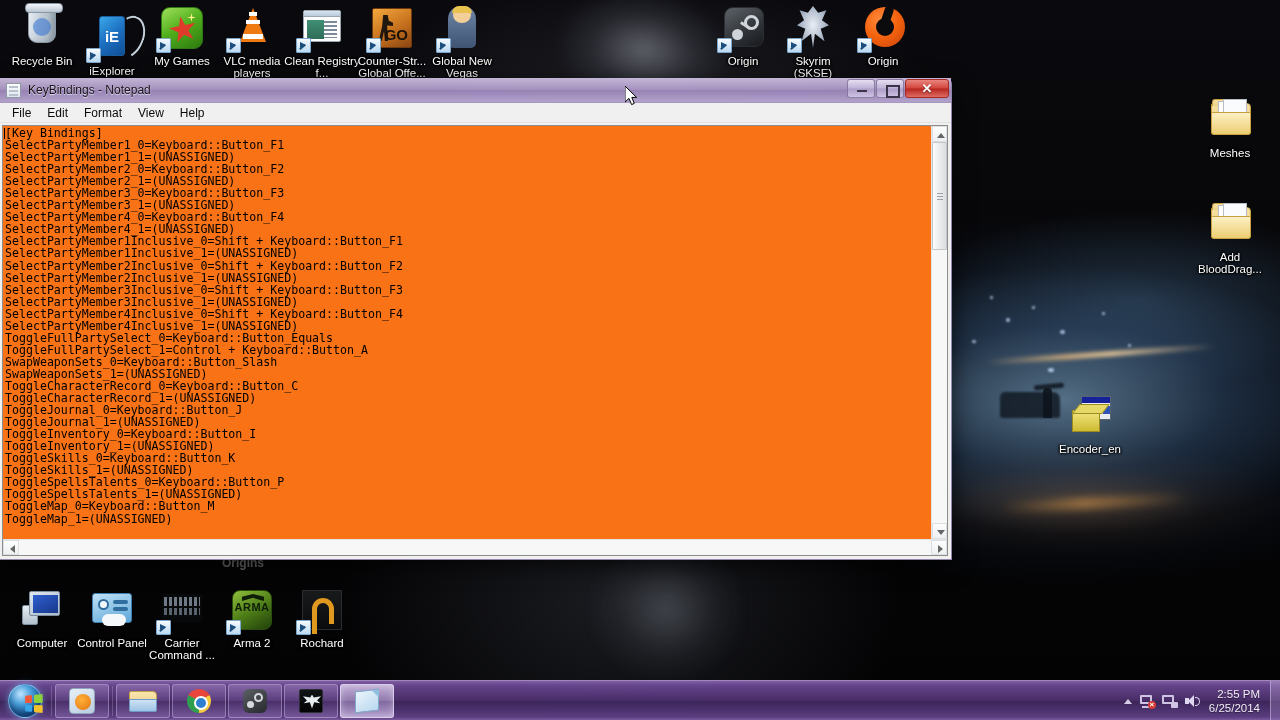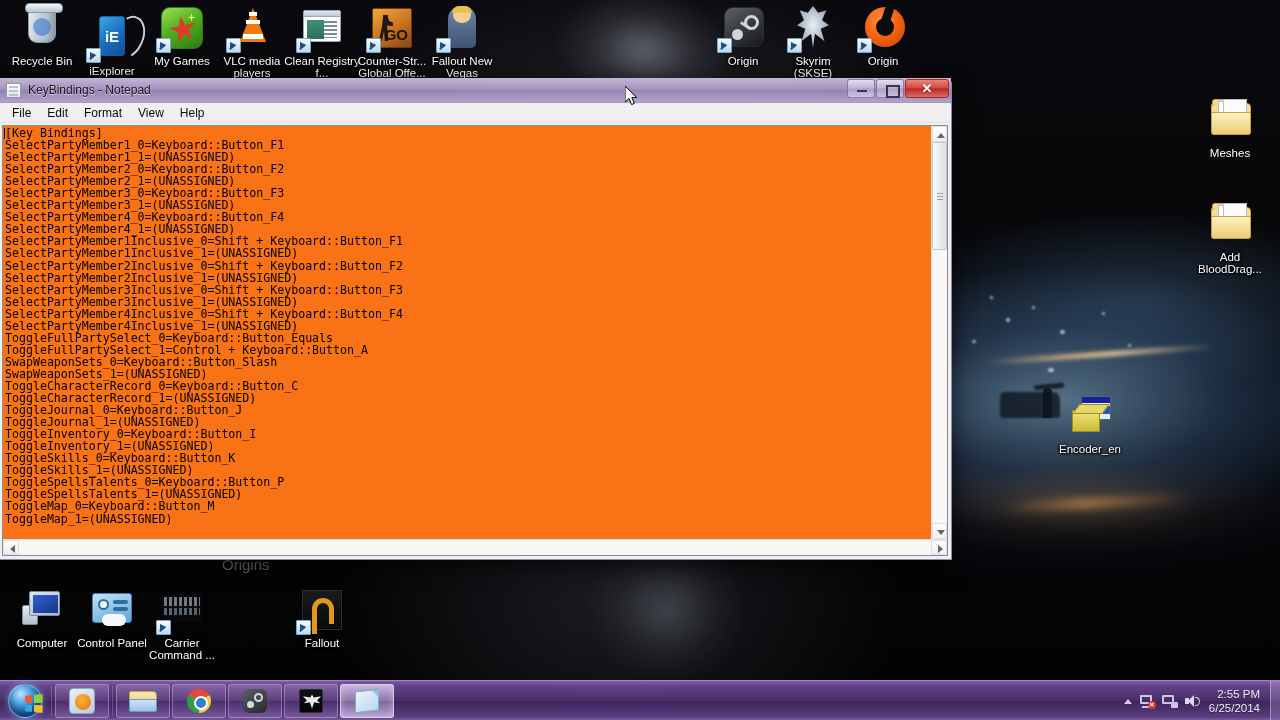--- a/index.html
+++ b/index.html
@@ -500,22 +500,23 @@
     text-align: right; color: #f2ecfa; font-size: 11.5px; line-height: 14px;
     padding: 0 8px 0 6px; text-shadow: 0 1px 1px rgba(0,0,0,0.5); cursor: default;
   }
   #showdesktop {
     width: 10px; height: 40px; margin-left: 2px;
     background: linear-gradient(180deg, rgba(214,198,236,0.30), rgba(160,132,196,0.30));
     border-left: 1px solid rgba(226,212,244,0.45); cursor: default;
   }
 
   .hidden-label {
-    position:absolute; font-size:15px; color:#cfcfd4; opacity:.5;
+    position:absolute; font-size:12px; color:#cfcfd4; opacity:.5;
     text-shadow: 0 0 3px #000;
+    font-weight: bold;
   }
 </style>
 </head>
 <body>
 
 <div id="desktop">
 
   <div class="wall-layer wall-base"></div>
   <div class="wall-layer">
     <div class="wall-smoke"></div>
@@ -603,21 +604,21 @@
   </div>
 
   <div class="dicon" style="left:424px; top:4px;">
     <div class="glyph">
       <div class="ic-fallout">
           <div class="head"></div>
           <div class="hair"></div>
         </div>
       <div class="shortcut-arrow"></div>
     </div>
-    <div class="dlabel">Fallout New Vegas</div>
+    <div class="dlabel">Global New Vegas</div>
   </div>
 
   <div class="dicon" style="left:705px; top:4px;">
     <div class="glyph">
       <div class="ic-steam">
           <div class="b1"></div>
           <div class="b2"></div>
           <div class="rod"></div>
         </div>
       <div class="shortcut-arrow"></div>
@@ -712,29 +713,39 @@
     <div class="glyph">
       <div class="ic-carrier">
           <div class="t"></div>
           <div class="t2"></div>
         </div>
       <div class="shortcut-arrow"></div>
     </div>
     <div class="dlabel">Carrier Command ...</div>
   </div>
 
+  <div class="dicon" style="left:214px; top:586px;">
+    <div class="glyph">
+      <div class="ic-arma">
+          <div class="wing"></div>
+          <div class="txt">ARMA</div>
+        </div>
+      <div class="shortcut-arrow"></div>
+    </div>
+    <div class="dlabel">Arma 2</div>
+  </div>
 
   <div class="dicon" style="left:284px; top:586px;">
     <div class="glyph">
       <div class="ic-rochard">
           <div class="r"></div>
         </div>
       <div class="shortcut-arrow"></div>
     </div>
-    <div class="dlabel">Fallout</div>
+    <div class="dlabel">Rochard</div>
   </div>
 
 
   <div id="notepad">
 
     <div id="np-titlebar">
       <div id="np-icon"></div>
       <div id="np-title">KeyBindings - Notepad</div>
       <div class="np-btns">
         <div class="np-btn np-min"></div>

